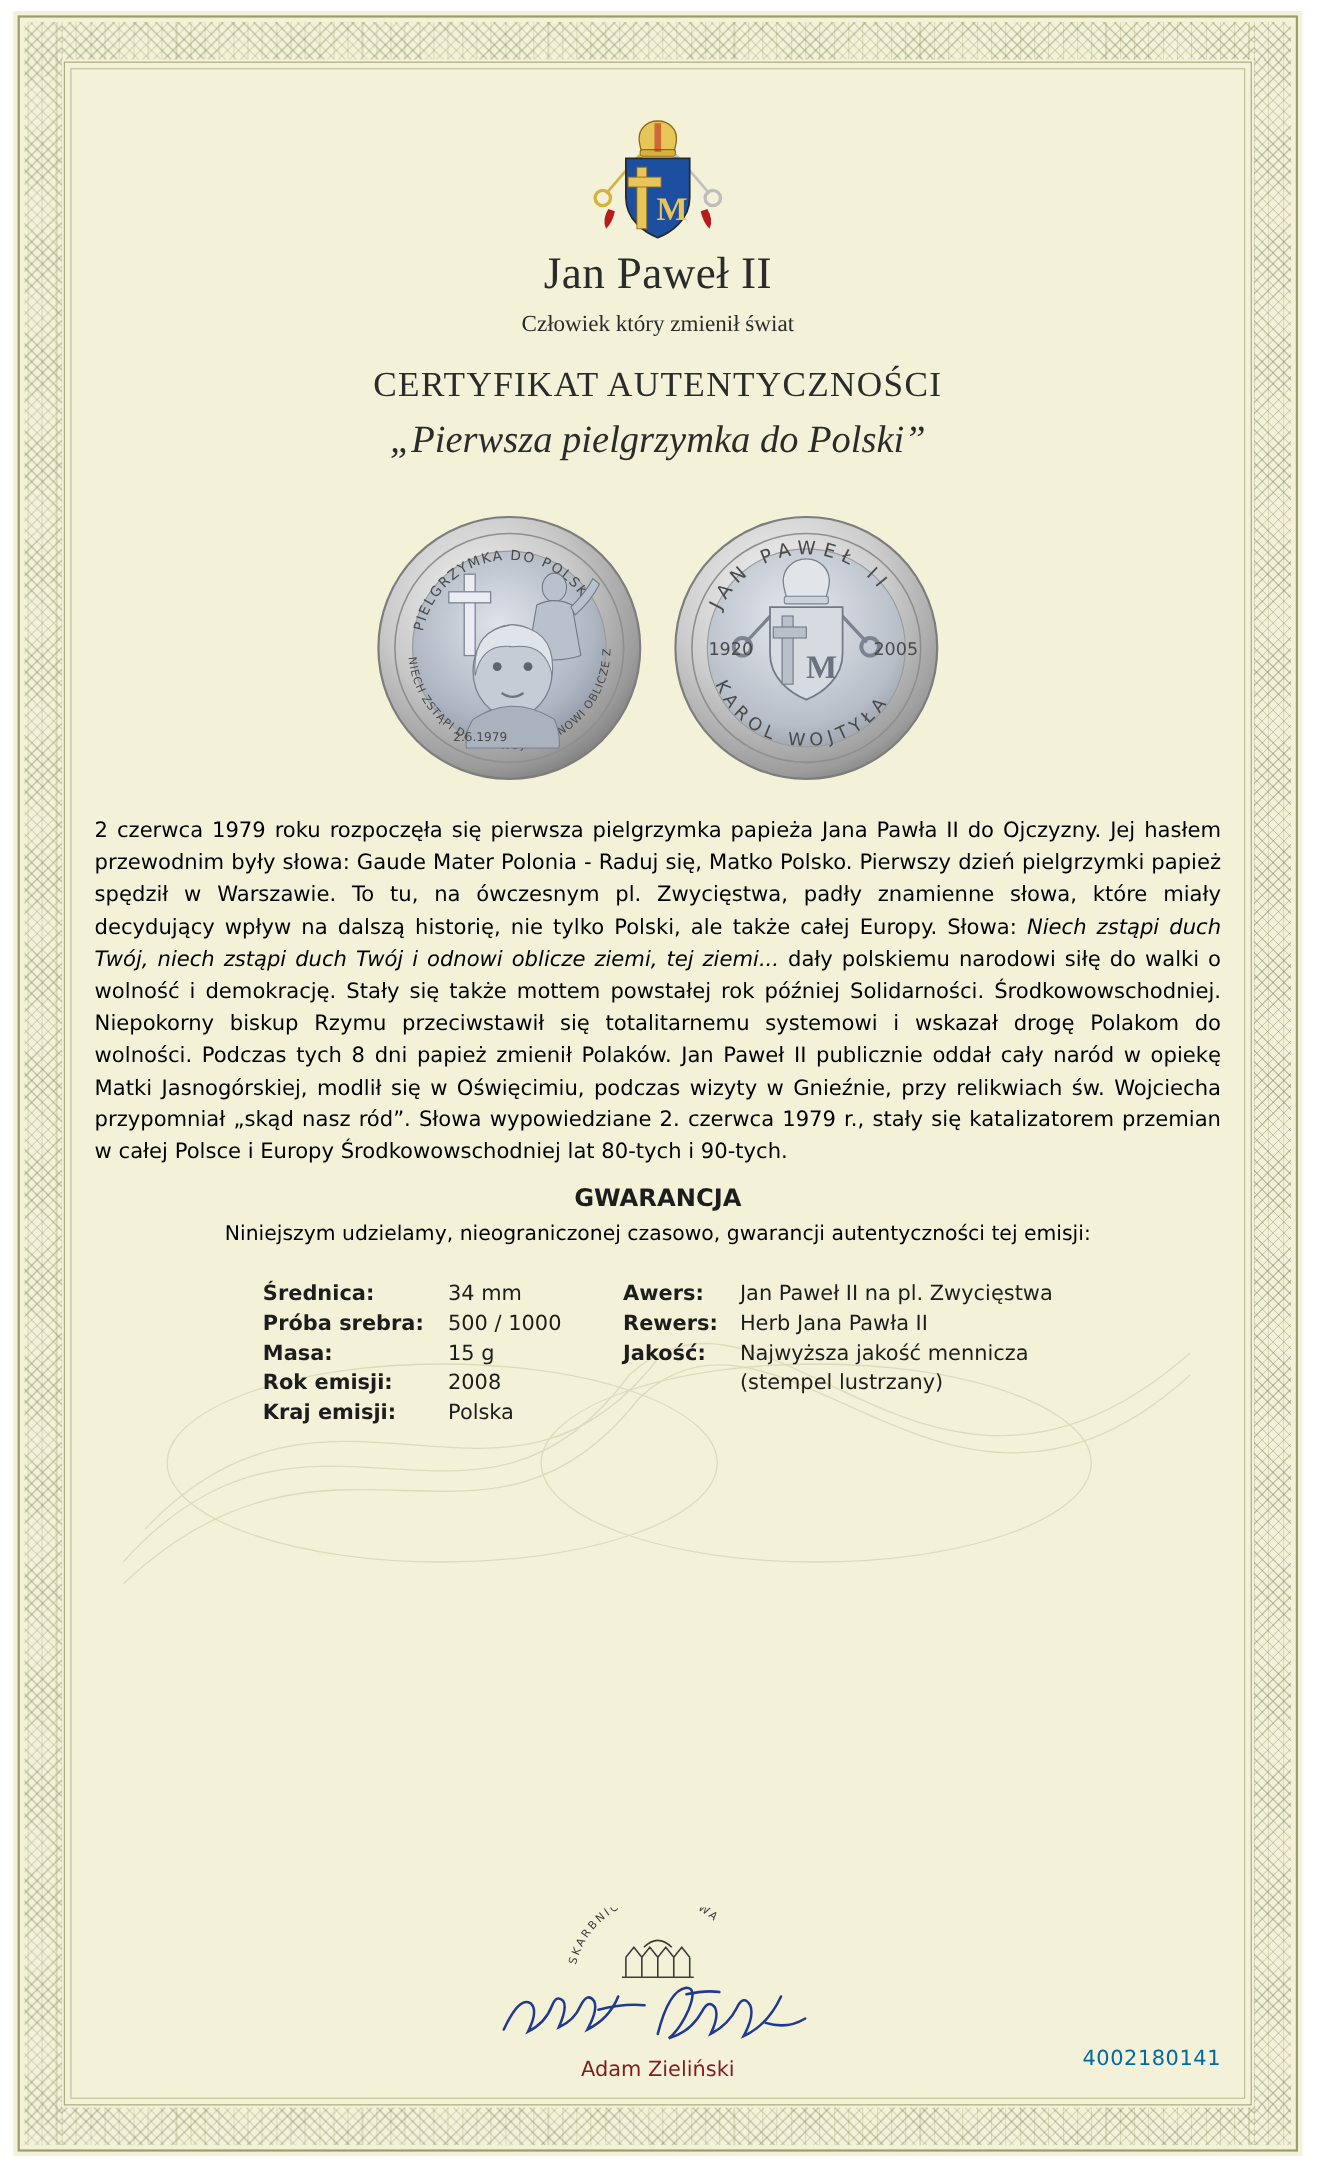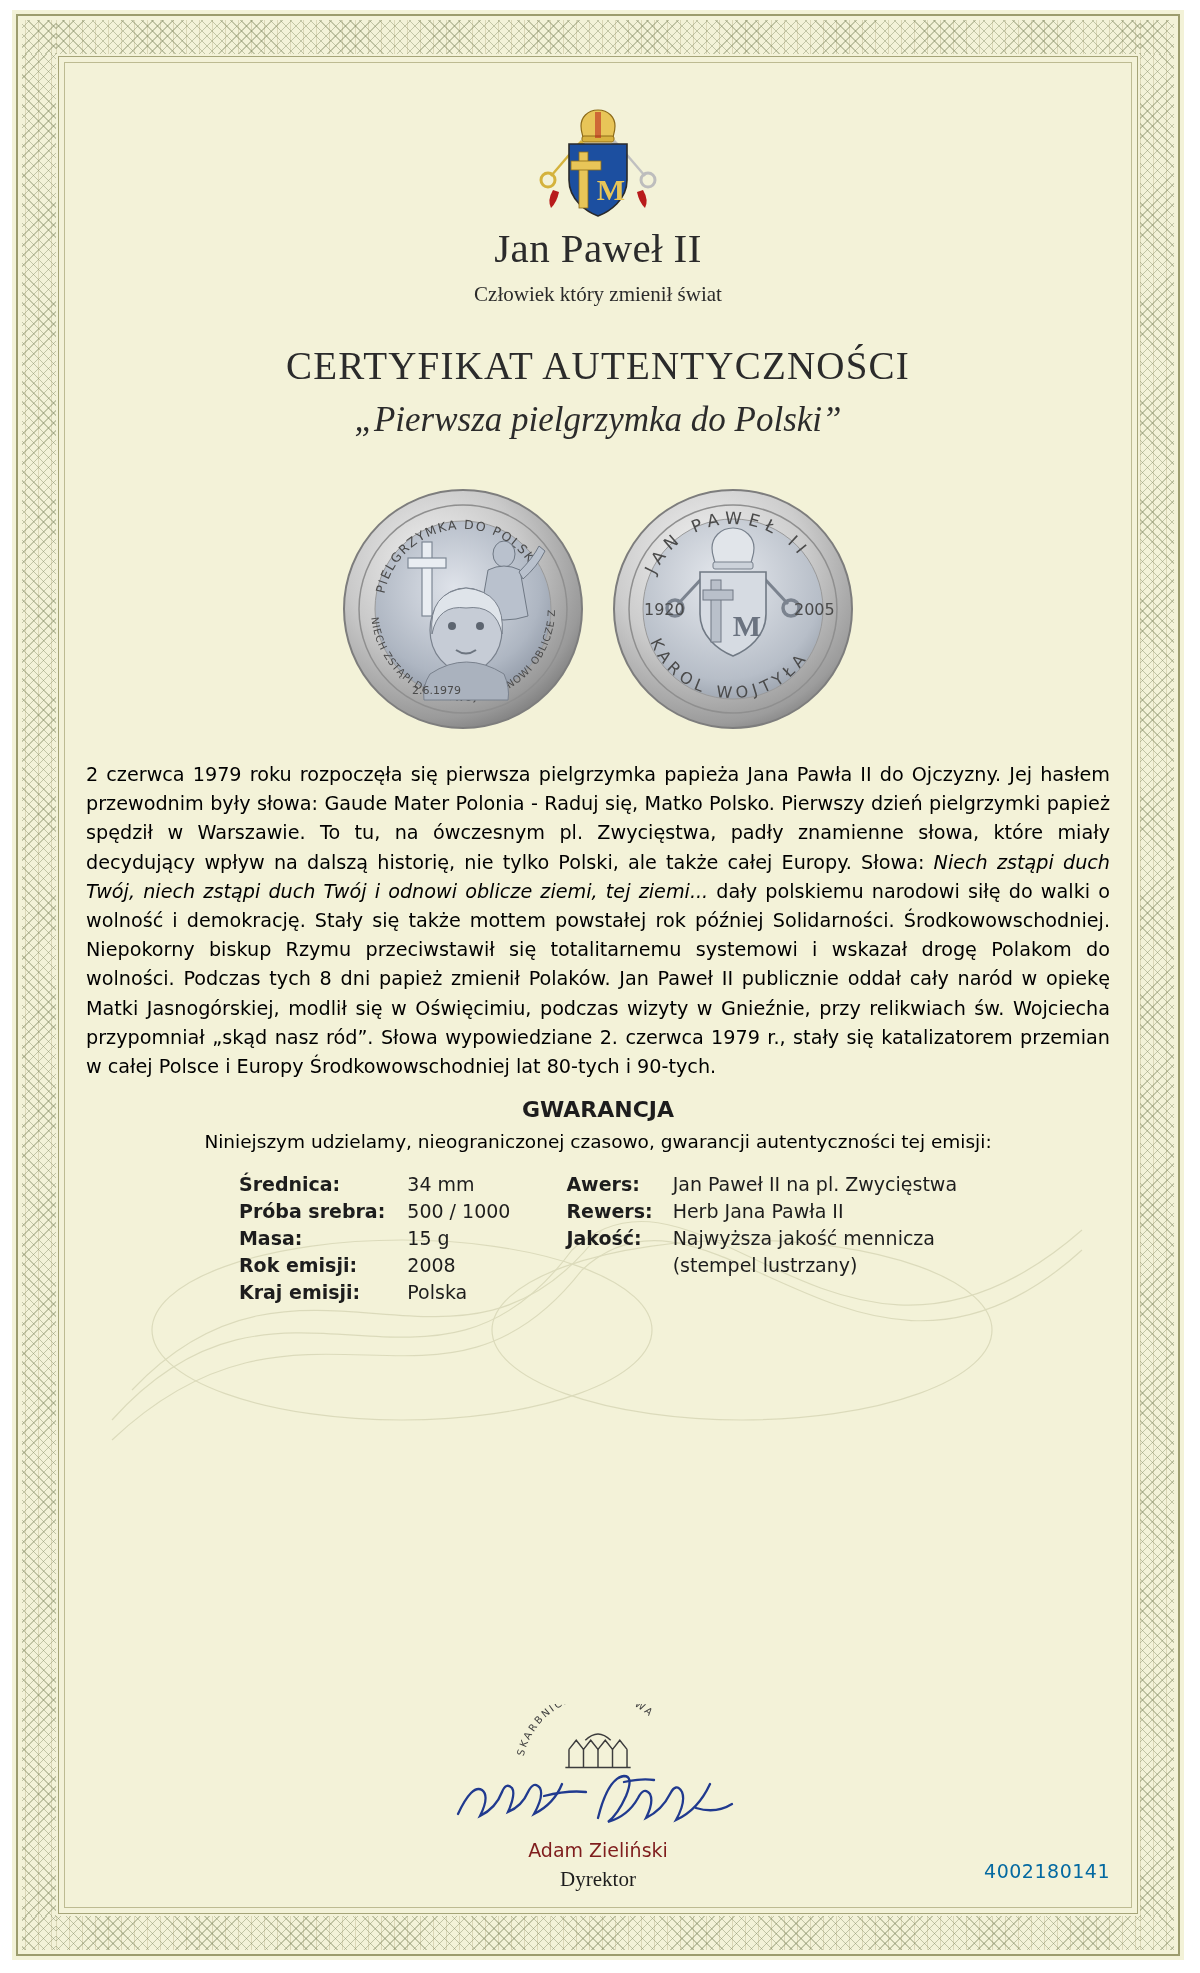--- a/index.html
+++ b/index.html
@@ -92,24 +92,24 @@
     margin-top: 4px;
   }
   .title-sub {
     text-align: center;
     font-size: 21px;
     color: #2b2b2b;
     margin-top: 10px;
   }
   .title-cert {
     text-align: center;
-    font-size: 39px;
+    font-size: 32px;
     color: #2b2b2b;
     letter-spacing: 1.2px;
-    margin-top: 36px;
+    margin-top: 24px;
   }
   .title-quote {
     text-align: center;
     font-size: 35px;
     font-style: italic;
     color: #2b2b2b;
     margin-top: 12px;
   }
 
   
@@ -148,21 +148,21 @@
   }
   .guarantee-sub {
     text-align: center;
     font-family: "DejaVu Sans", sans-serif;
     font-size: 18.5px;
     color: #000000;
     margin-top: 9px;
   }
 
   .spec-table {
-    margin: 18px auto 0 auto;
+    margin: 30px auto 0 auto;
     font-family: "DejaVu Sans", sans-serif;
     font-size: 19px;
     color: #1d1d1d;
     border-collapse: collapse;
   }
   .spec-table td {
     padding: 2.5px 0;
     vertical-align: top;
     white-space: nowrap;
   }
@@ -435,18 +435,17 @@
         <g fill="none" stroke="#203a8f" stroke-width="2.3" stroke-linecap="round">
           <path d="M10 52 q14 -30 24 -24 q8 6 -2 26 q16 -8 22 -24 q4 -10 10 -4 q4 6 -4 24 q14 -6 20 -20 q6 -12 12 -4 q4 8 -6 26 q20 -10 28 -30"></path>
           <path d="M96 34 q24 -6 42 -4"></path>
           <path d="M150 56 q10 -40 26 -42 q10 0 2 20 q-8 18 -18 26 q20 -6 30 -24 q6 -12 12 -4 q4 8 -4 24 q16 -8 24 -24 q6 -12 12 -2 q4 10 -6 28 q22 -10 34 -36"></path>
           <path d="M176 20 q18 -4 30 -2"></path>
           <path d="M248 46 q20 6 36 -4"></path>
         </g>
       </svg>
 
       <div class="sign-name">Adam Zieliński</div>
-      <div class="sign-role">Dyrektor</div>
       <div class="serial">4002180141</div>
     </div>
 
   </div>
 </div>
 
 </body></html>

